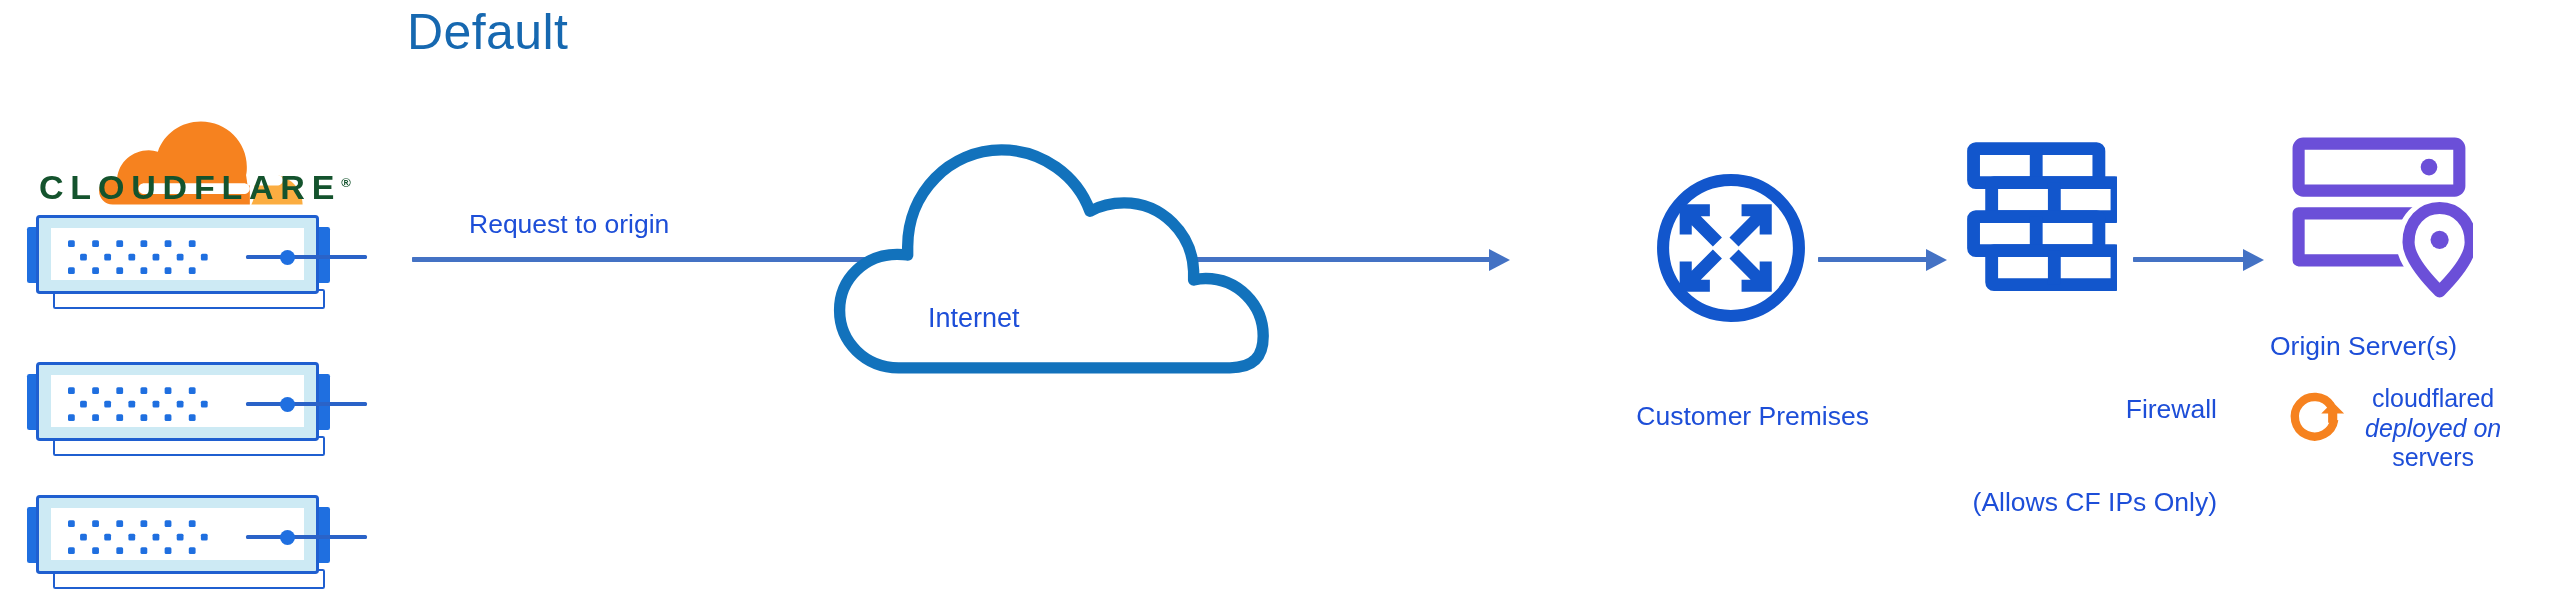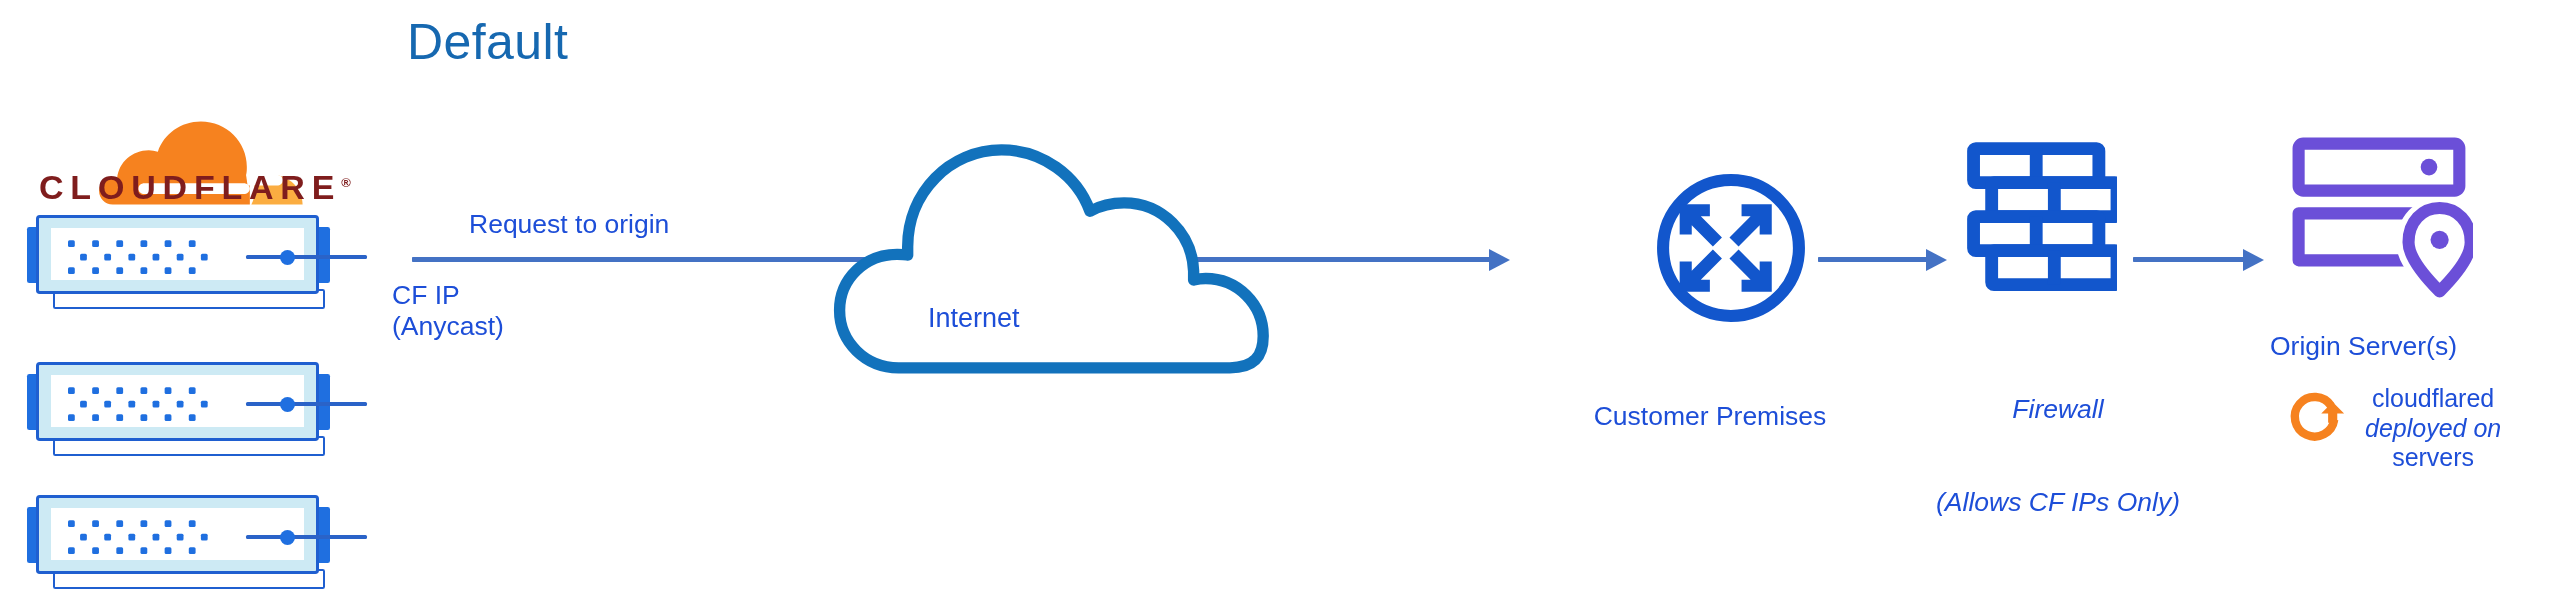--- a/index.html
+++ b/index.html
@@ -15,41 +15,41 @@
     width: 2576px;
     height: 614px;
     background: #ffffff;
     overflow: hidden;
   }
   .abs { position: absolute; }
 
   
   #diagram-title {
     left: 407px;
-    top: 13px;
+    top: 3px;
     font-size: 50px;
     color: #1668B0;
     letter-spacing: 0.4px;
     white-space: nowrap;
   }
 
   
   #cloudflare-logo {
     left: 23px;
     top: 114px;
     width: 318px;
     height: 98px;
   }
   #cloudflare-wordmark {
     left: 39px;
     top: 168px;
     font-size: 34px;
     font-weight: bold;
     letter-spacing: 6.8px;
-    color: #7f1d1d;
+    color: #14532d;
     white-space: nowrap;
   }
   #cloudflare-wordmark .reg {
     font-size: 13px;
     vertical-align: super;
     letter-spacing: 0;
   }
 
   
   .server-rack { width: 314px; height: 97px; }
@@ -132,26 +132,26 @@
     border-left: 21px solid #4472C4;
   }
 
   
   .label {
     color: #1d4ed8;
     font-size: 26.5px;
     line-height: 1.18;
     white-space: pre;
   }
-  .label.center { text-align: center; }
+  .label.center { text-align: right; }
   #request-to-origin-label { left: 469px; top: 209px; }
   #cf-ip-label { left: 392px; top: 280px; }
   #internet-label { left: 928px; top: 303px; font-size: 27px; }
   #cpe-label { left: 1551px; top: 338px; width: 318px; }
-  #firewall-label { left: 1899px; top: 331px; width: 318px; font-style: italic; }
+  #firewall-label { left: 1899px; top: 331px; width: 318px; }
   #origin-label { left: 2270px; top: 331px; }
   #cloudflared-label {
     left: 2365px; top: 384px;
     font-size: 25px;
     line-height: 1.22;
     text-align: center;
   }
 
   
   #internet-cloud { left: 829px; top: 112px; }
@@ -288,24 +288,20 @@
     <svg width="469" height="265" viewBox="0 0 620 350">
       <path d="M92 338 C48 338 14 304 14 262 C14 220 48 188 90 188 C94 188 100 188 104 189
                C104 186 104 182 104 178 C104 106 160 50 228 50 C282 50 328 84 345 131
                C358 124 374 120 390 120 C440 120 480 160 482 210 C482 214 482 218 482 222
                C486 221 492 220 498 220 C540 220 574 254 574 296 C574 322 562 338 530 338 Z" fill="#ffffff" stroke="#1272BC" stroke-width="15" stroke-linejoin="round"></path>
     </svg>
   </div>
   <div class="abs label" id="internet-label">Internet</div>
 
   <div class="abs label" id="request-to-origin-label">Request to origin</div>
-  <div class="abs" id="cf-ip-label">
-    <div class="label">CF IP</div>
-    <div class="label">(Anycast)</div>
-  </div>
 
   <div class="abs" id="cpe-icon">
     <svg width="160" height="160" viewBox="0 0 212 212">
       <circle cx="106" cy="106" r="90" fill="none" stroke="#1256CC" stroke-width="16"></circle>
       <g fill="#1256CC">
 
         <path d="M48 44 L74 44 L74 60 L62 60 L90 88 L78 100 L50 72 L50 84 L34 84 L34 44 Z" transform="translate(4,4)"></path>
 
         <path d="M164 44 L164 84 L148 84 L148 72 L120 100 L108 88 L136 60 L124 60 L124 44 Z" transform="translate(-4,4)"></path>
 

